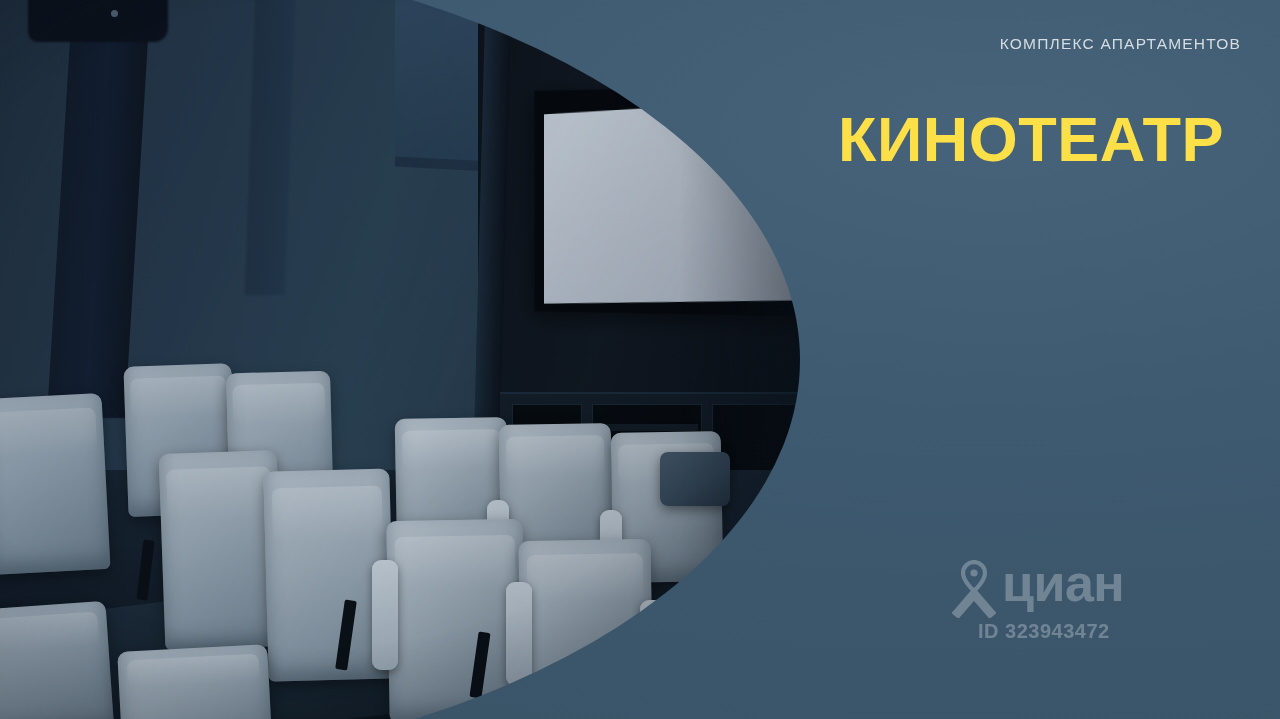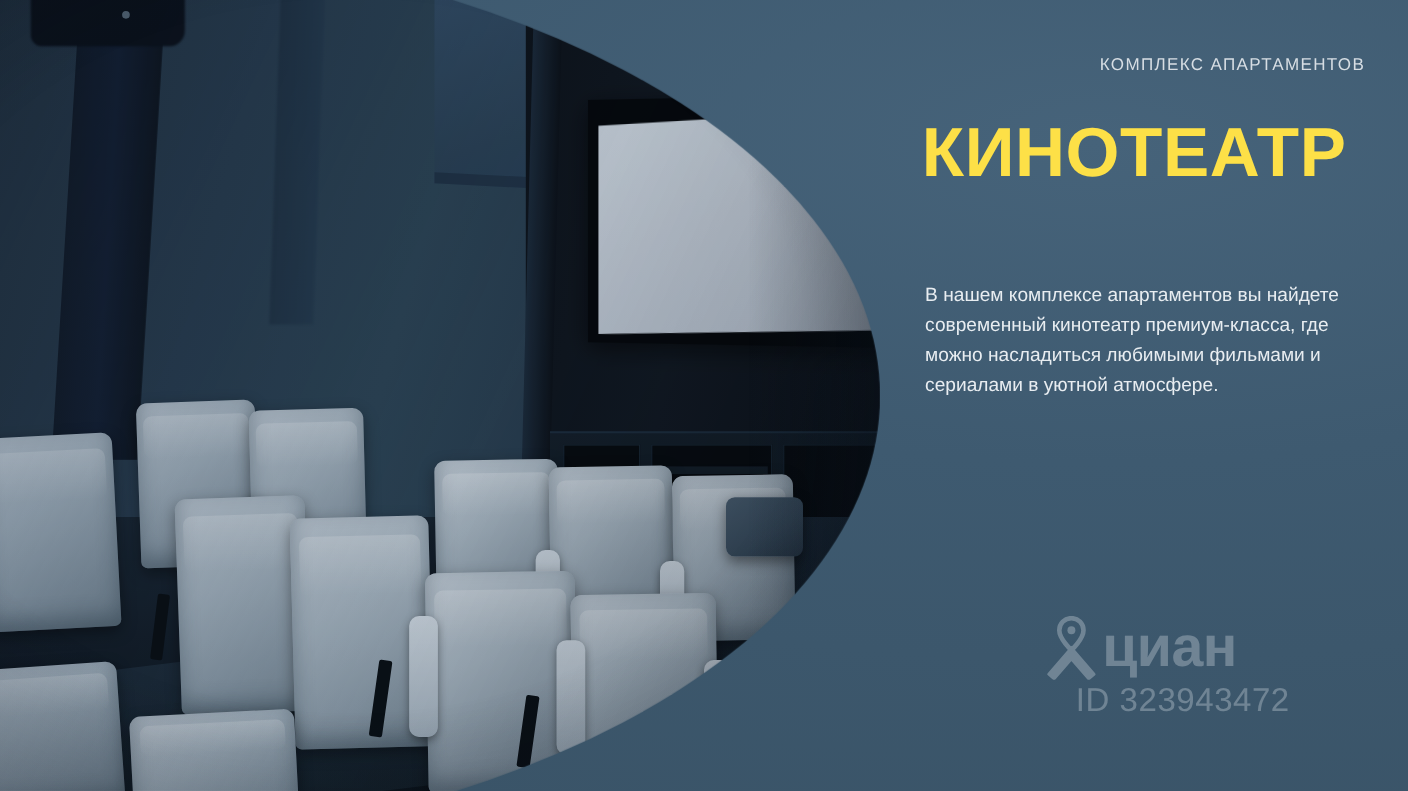--- a/index.html
+++ b/index.html
@@ -220,21 +220,20 @@
   .eyebrow {
     position: absolute;
     right: 39px; top: 32px;
     width: 520px;
     text-align: right;
     color: #d6dde3;
     font-size: 15.5px;
     letter-spacing: 1.2px;
     line-height: 1.55;
     font-weight: 400;
-    margin-top: 16px;
   }
   .eyebrow .bold {
     display: block;
     font-weight: 700;
     color: #ffffff;
     letter-spacing: 1.1px;
   }
 
   .title {
     position: absolute;
@@ -260,37 +259,37 @@
   
   .watermark {
     position: absolute;
     left: 952px; top: 560px;
     width: 230px;
     opacity: .30;
     user-select: none;
   }
   .wm-row {
     display: flex;
-    align-items: center;
+    align-items: flex-start;
     gap: 6px;
   }
   .wm-icon { width: 44px; height: 58px; display:block; flex: none; }
   .wm-name {
     color: #e7edf2;
     font-size: 52px;
     font-weight: 700;
     letter-spacing: -0.5px;
     line-height: .92;
   }
   .wm-id {
     margin-top: 2px;
     margin-left: 26px;
     color: #e7edf2;
-    font-size: 30px;
-    font-weight: 400;
+    font-size: 20px;
+    font-weight: 700;
     letter-spacing: .5px;
   }
 </style>
 </head>
 <body>
 
 <div class="slide">
 
   <div class="panel-bg"></div>
 
@@ -356,21 +355,20 @@
       <div class="photo-edge-shade"></div>
     </div>
   </div>
 
   <div class="eyebrow">
     <span>КОМПЛЕКС АПАРТАМЕНТОВ</span>
   </div>
 
   <div class="title">КИНОТЕАТР</div>
 
-  <p class="body-copy">В нашем комплексе апартаментов вы найдете современный кинотеатр премиум-класса, где можно насладиться любимыми фильмами и сериалами в уютной атмосфере.</p>
 
   <div class="watermark">
     <div class="wm-row">
       <svg class="wm-icon" viewBox="0 0 44 58" aria-hidden="true">
         <path d="M22 2c-6.1 0-11 4.9-11 11 0 8 11 18 11 18s11-10 11-18c0-6.1-4.9-11-11-11z" fill="none" stroke="#e7edf2" stroke-width="4.2"></path>
         <circle cx="22" cy="13" r="3.6" fill="#e7edf2"></circle>
         <path d="M3 56 L22 34 L41 56" fill="none" stroke="#e7edf2" stroke-width="9" stroke-linejoin="miter"></path>
       </svg>
       <div class="wm-name">циан</div>
     </div>

